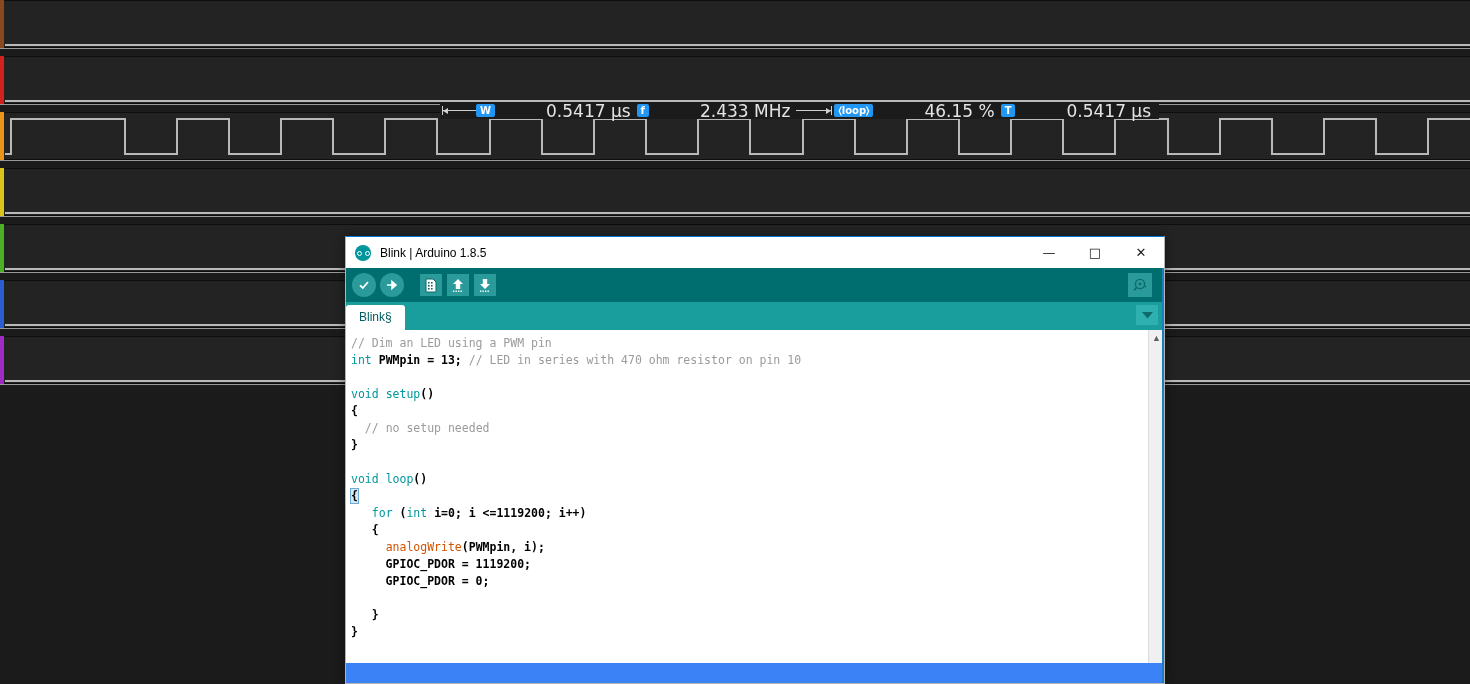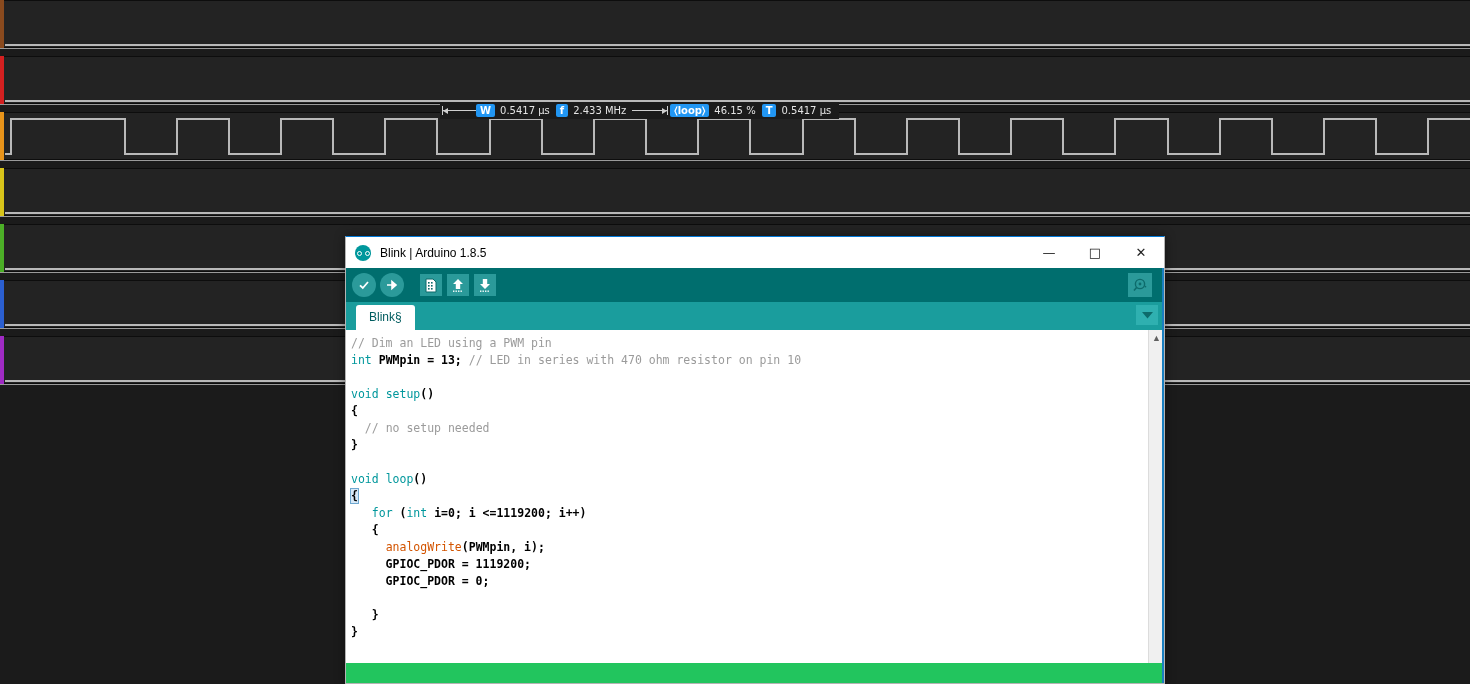--- a/index.html
+++ b/index.html
@@ -117,33 +117,34 @@
     line-height: 13px;
     height: 13px;
     padding: 0 4px;
     border-radius: 2px;
     display: inline-block;
     white-space: nowrap;
   }
   .m-val {
     color: #e4e4e4;
     font-family: "DejaVu Sans", sans-serif;
-    font-size: 10px;
+    font-size: 17px;
     padding: 0 6px 0 5px;
     white-space: nowrap;
+    margin-left: 46px;
   }
 
   
   #ide-window {
     position: absolute;
     left: 345px;
     top: 236px;
     width: 820px;
     height: 448px;
-    background: #22c55e;
+    background: #3b82f6;
     border: 1px solid #b4b4b4;
     border-top: 1px solid #0078d7;
     box-sizing: border-box;
     box-shadow: 0 0 10px rgba(0,0,0,0.45);
     overflow: hidden;
     z-index: 100;
   }
 
   #ide-titlebar {
     height: 31px;
@@ -236,21 +237,20 @@
     width: 24px; height: 24px;
     background: #2b9a9a;
     display: flex; align-items: center; justify-content: center;
   }
 
   #ide-tabbar {
     height: 28px;
     background: #1a9d9d;
     display: flex;
     align-items: flex-end;
-    padding-left: 10px;
     position: relative;
   }
   #ide-tab {
     background: #ffffff;
     color: #005c5f;
     font-size: 12px;
     padding: 5px 13px 6px 13px;
     border-radius: 3px 3px 0 0;
     white-space: nowrap;
   }

